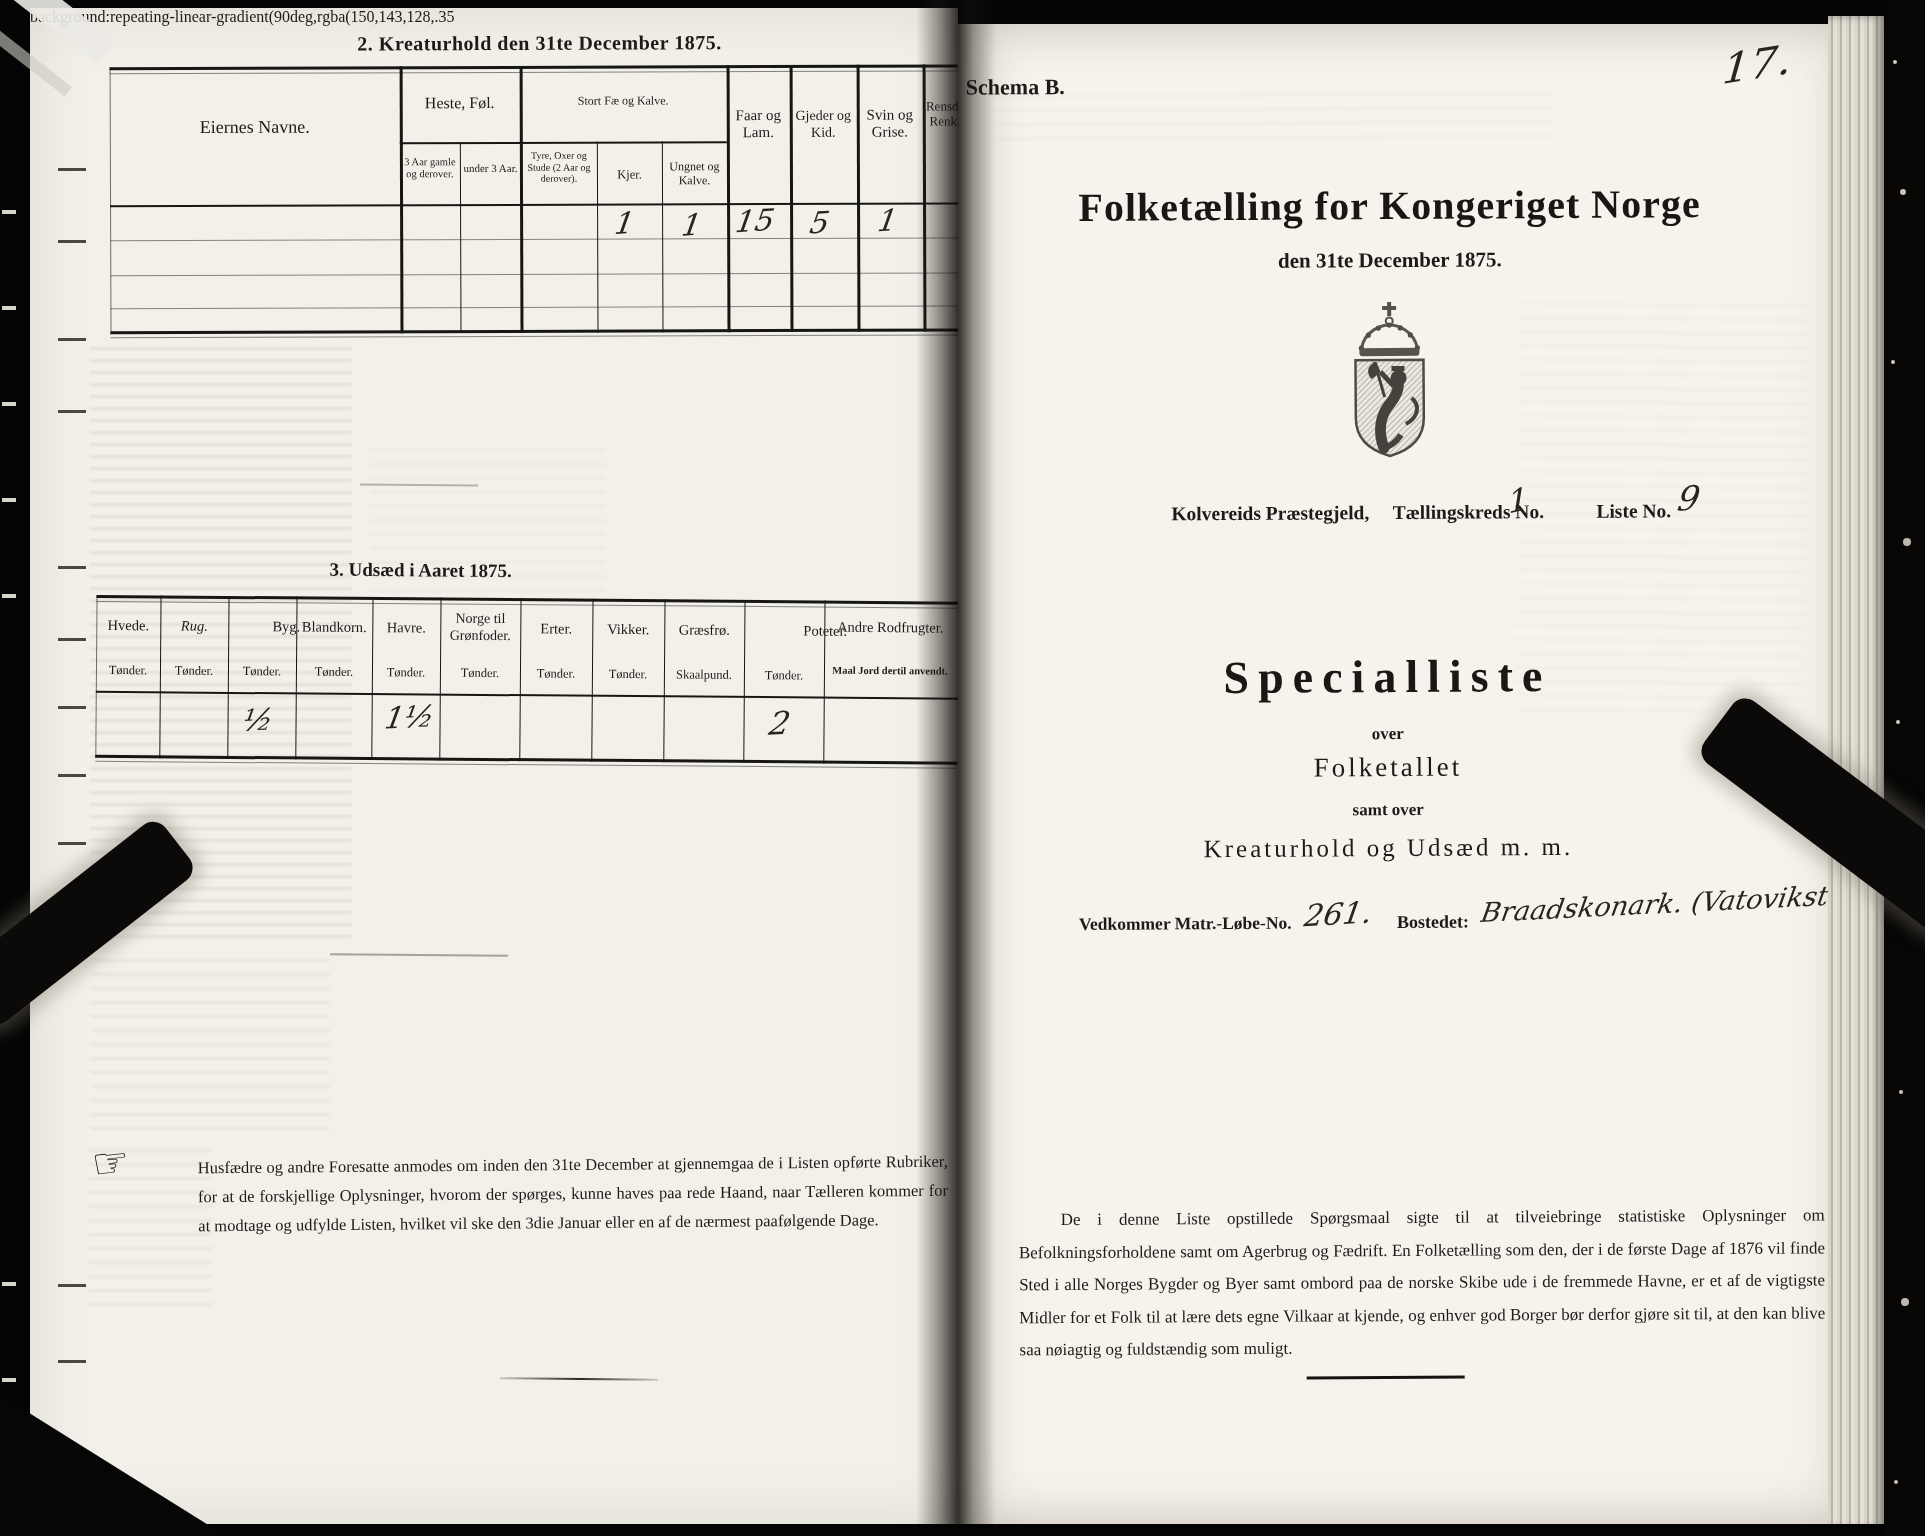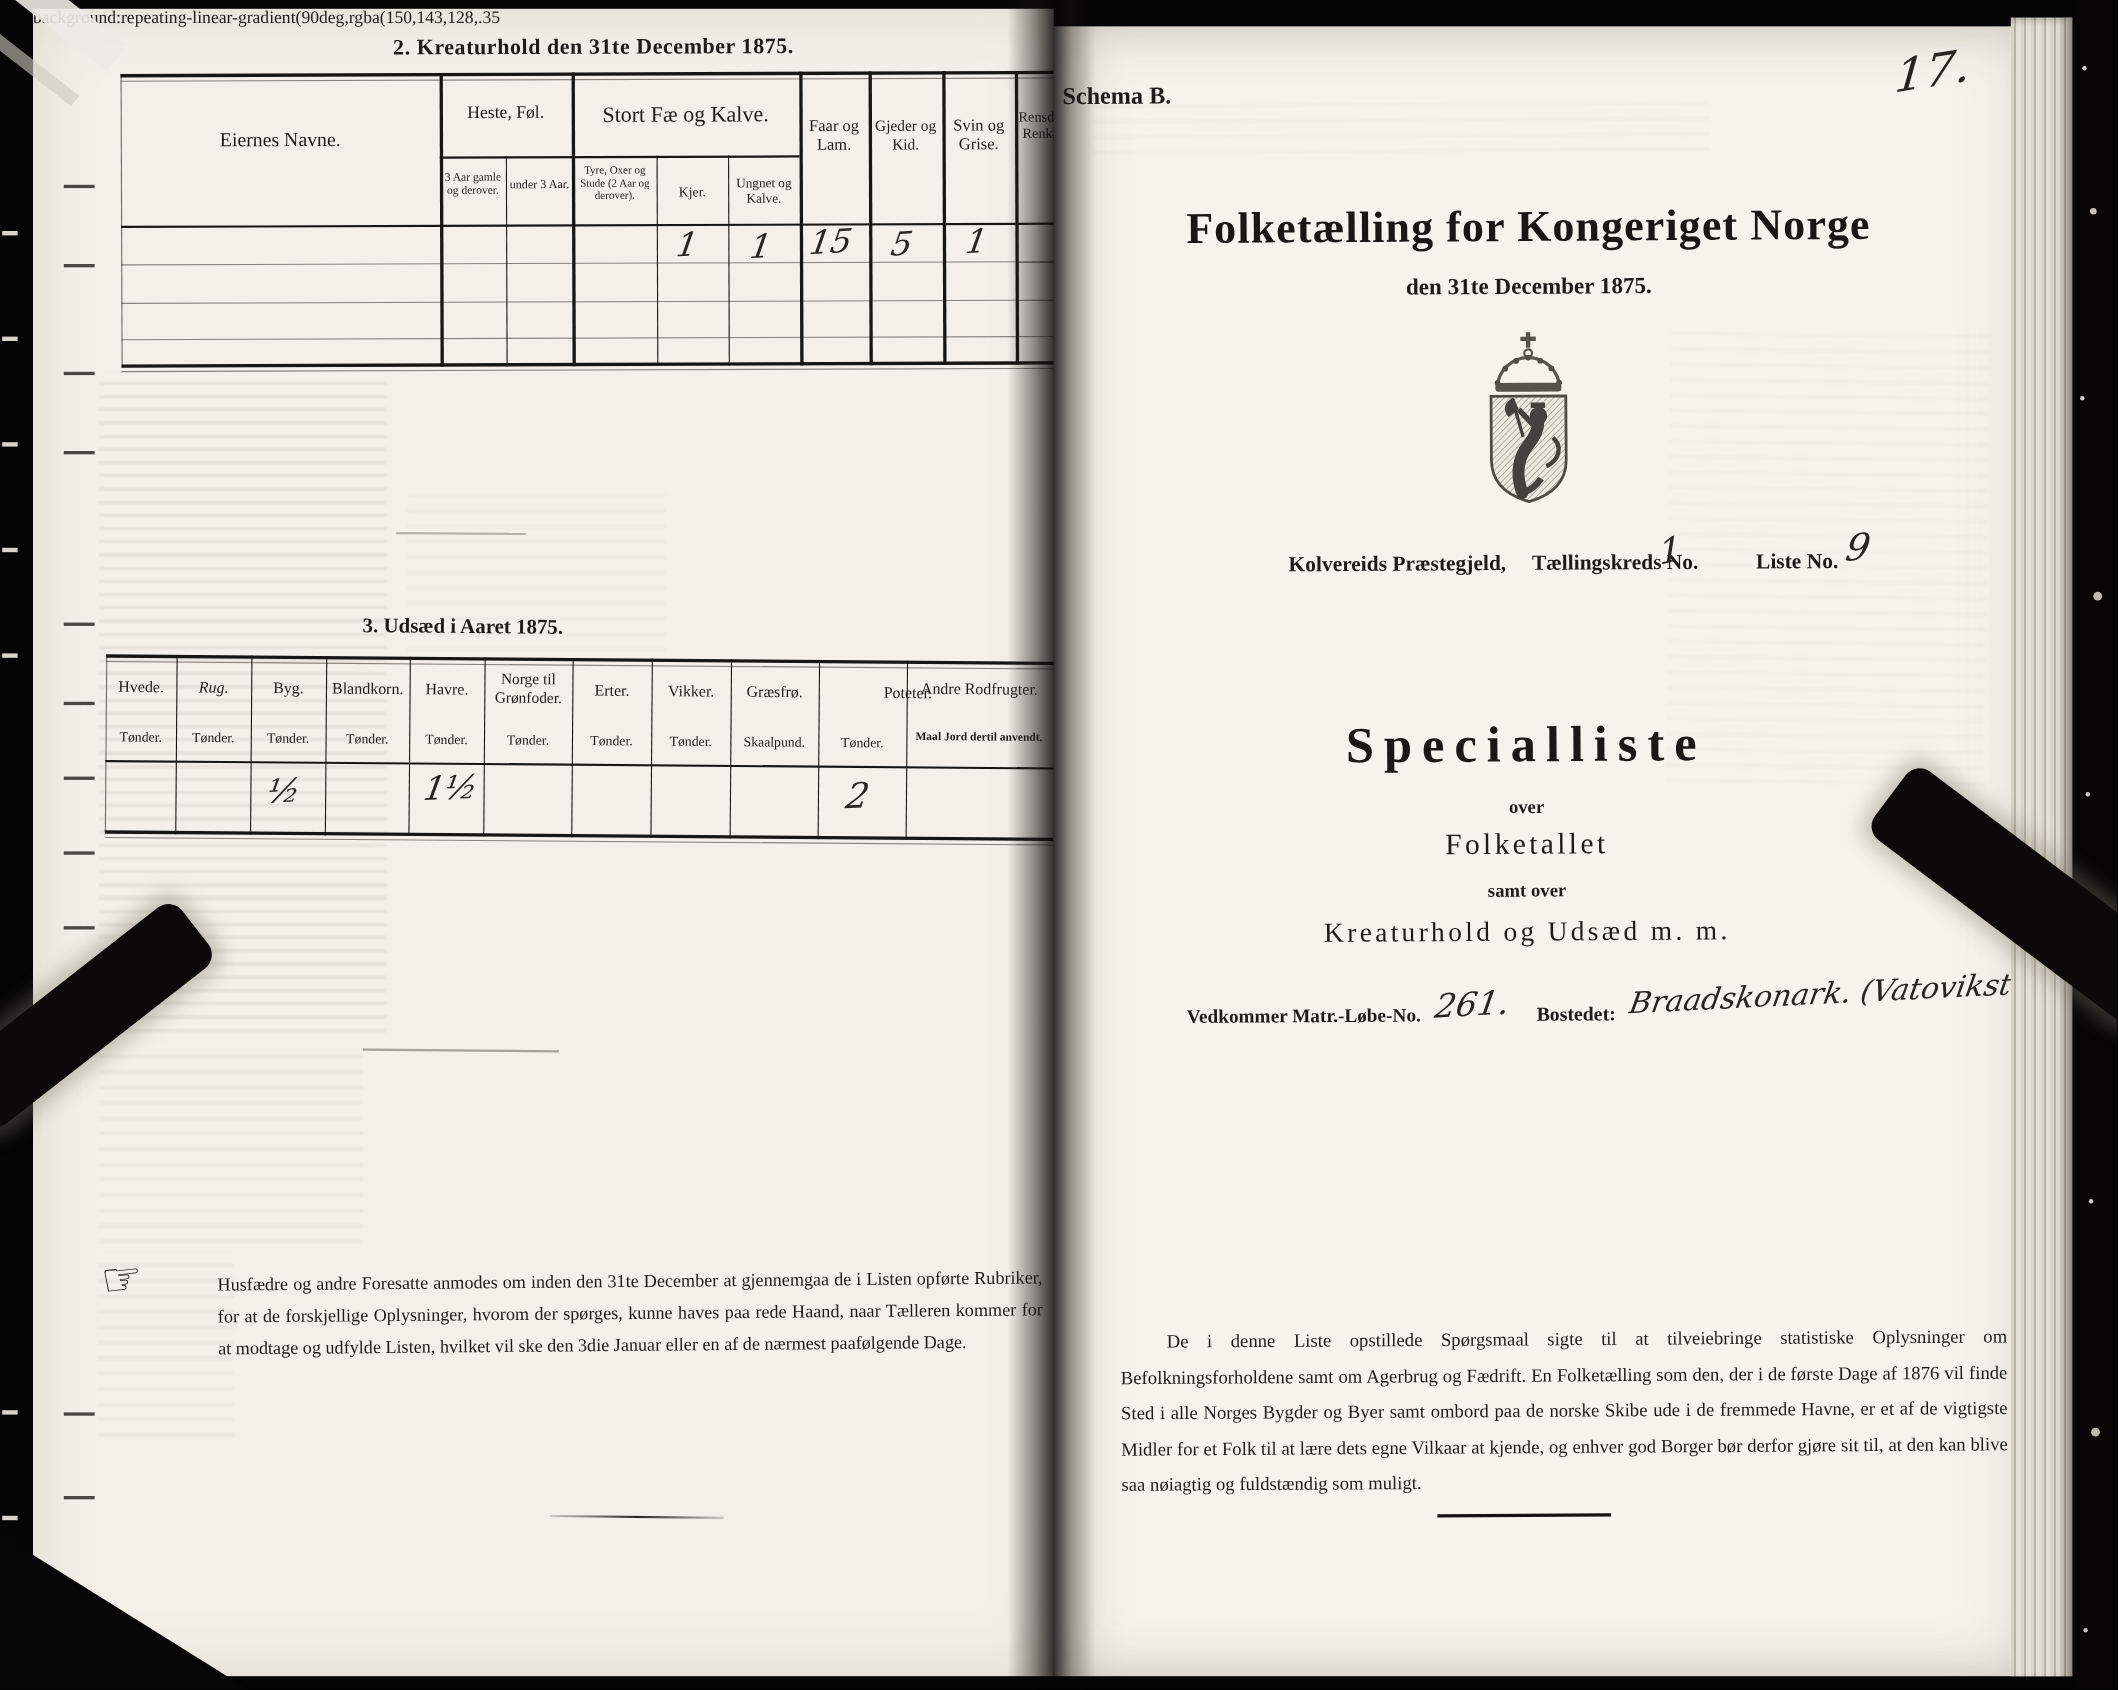--- a/index.html
+++ b/index.html
@@ -77,21 +77,21 @@
       <div class="vline" style="left:490px;top:58px;width:3px;height:267px;"></div>
       <div class="vline" style="left:567px;top:134px;width:1px;height:191px;"></div>
       <div class="vline" style="left:632px;top:134px;width:1px;height:191px;"></div>
       <div class="vline" style="left:697px;top:58px;width:3px;height:267px;"></div>
       <div class="vline" style="left:760px;top:58px;width:3px;height:267px;"></div>
       <div class="vline" style="left:827px;top:58px;width:3px;height:267px;"></div>
       <div class="vline" style="left:893px;top:58px;width:3px;height:267px;"></div>
 
       <div class="abs ctr" style="left:95px;top:108px;width:260px;font-size:18px;">Eiernes Navne.</div>
       <div class="abs ctr" style="left:372px;top:86px;width:116px;font-size:16px;">Heste, Føl.</div>
-      <div class="abs ctr" style="left:492px;top:86px;width:203px;font-size:20px;">Stort Fæ og Kalve.</div>
+      <div class="abs ctr" style="left:492px;top:86px;width:203px;font-size:12px;">Stort Fæ og Kalve.</div>
       <div class="abs ctr colunit" style="left:371px;top:148px;width:58px;font-size:10.5px;line-height:12px;">3 Aar gamle og derover.</div>
       <div class="abs ctr colunit" style="left:432px;top:154px;width:57px;font-size:11px;line-height:12px;">under 3 Aar.</div>
       <div class="abs ctr colunit" style="left:493px;top:142px;width:72px;font-size:10px;line-height:11.5px;">Tyre, Oxer og Stude (2 Aar og derover).</div>
       <div class="abs ctr colunit" style="left:569px;top:160px;width:61px;font-size:12.5px;">Kjer.</div>
       <div class="abs ctr colunit" style="left:634px;top:152px;width:61px;font-size:12px;line-height:14px;">Ungnet og Kalve.</div>
       <div class="abs ctr colhead" style="left:699px;top:100px;width:59px;font-size:15px;">Faar og Lam.</div>
       <div class="abs ctr colhead" style="left:762px;top:100px;width:63px;font-size:14px;">Gjeder og Kid.</div>
       <div class="abs ctr colhead" style="left:829px;top:100px;width:62px;font-size:15px;">Svin og Grise.</div>
       <div class="abs ctr colhead" style="left:895px;top:92px;width:62px;font-size:13px;line-height:15px;">Rensdyr og Renkalve.</div>
 
@@ -127,21 +127,21 @@
       <div class="vline" style="left:490px;top:50px;width:1px;height:163px;"></div>
       <div class="vline" style="left:562px;top:50px;width:1px;height:163px;"></div>
       <div class="vline" style="left:634px;top:50px;width:1px;height:163px;"></div>
       <div class="vline" style="left:714px;top:50px;width:1px;height:163px;"></div>
       <div class="vline" style="left:794px;top:50px;width:1px;height:163px;"></div>
 
       <div class="abs ctr colhead" style="left:68px;top:72px;width:60px;">Hvede.</div>
       <div class="abs ctr colunit" style="left:68px;top:118px;width:60px;">Tønder.</div>
       <div class="abs ctr colhead" style="left:132px;top:72px;width:64px;font-style:italic;">Rug.</div>
       <div class="abs ctr colunit" style="left:132px;top:118px;width:64px;">Tønder.</div>
-      <div class="abs ctr colhead" style="left:200px;top:72px;width:64px;">Byg.</div>
+      <div class="abs ctr colhead" style="left:200px;top:72px;width:64px;padding-left:24px;">Byg.</div>
       <div class="abs ctr colunit" style="left:200px;top:118px;width:64px;">Tønder.</div>
       <div class="abs ctr colhead" style="left:268px;top:72px;width:72px;">Blandkorn.</div>
       <div class="abs ctr colunit" style="left:268px;top:118px;width:72px;">Tønder.</div>
       <div class="abs ctr colhead" style="left:344px;top:72px;width:64px;">Havre.</div>
       <div class="abs ctr colunit" style="left:344px;top:118px;width:64px;">Tønder.</div>
       <div class="abs ctr colhead" style="left:412px;top:62px;width:76px;font-size:14px;">Norge til Grønfoder.</div>
       <div class="abs ctr colunit" style="left:412px;top:118px;width:76px;">Tønder.</div>
       <div class="abs ctr colhead" style="left:492px;top:72px;width:68px;">Erter.</div>
       <div class="abs ctr colunit" style="left:492px;top:118px;width:68px;">Tønder.</div>
       <div class="abs ctr colhead" style="left:564px;top:72px;width:68px;">Vikker.</div>

